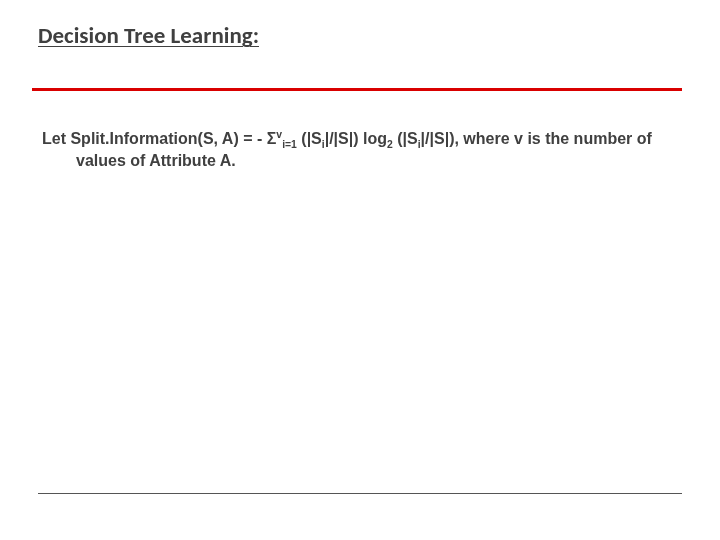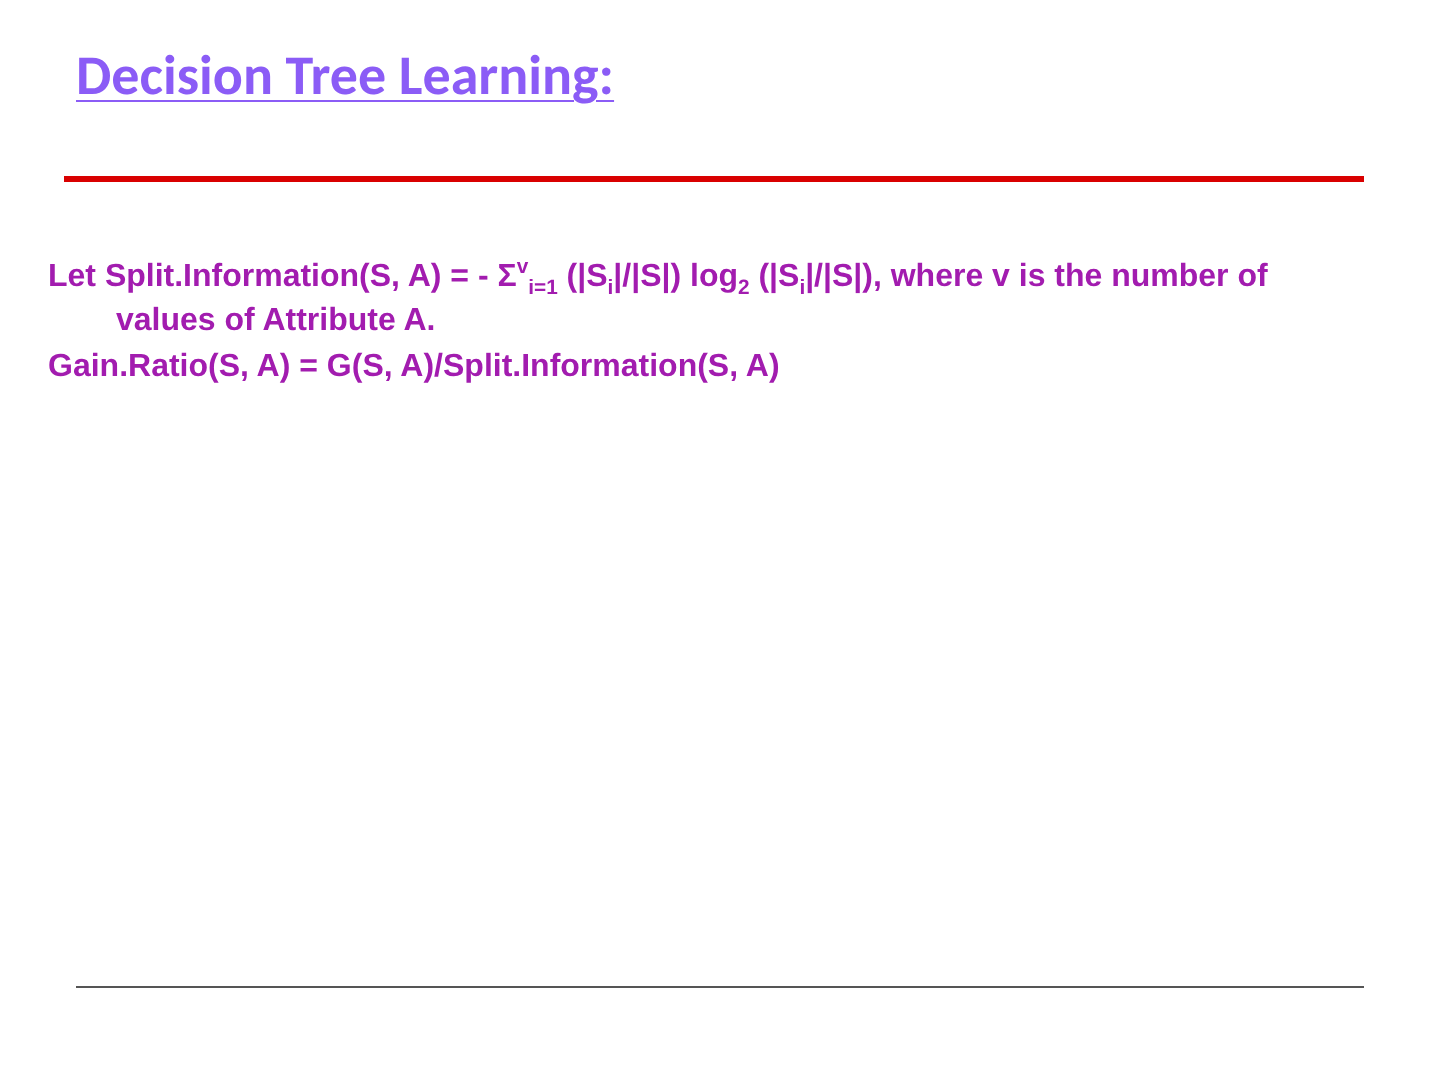--- a/index.html
+++ b/index.html
@@ -19,44 +19,44 @@
   }
   .title-block {
     position: absolute;
     left: 38px;
     top: 22px;
     width: 644px;
   }
   .title-text {
     font-family: "Calibri", "Segoe UI", Arial, sans-serif;
     font-weight: 700;
-    font-size: 28px;
+    font-size: 23px;
     line-height: 1.15;
-    color: #8b5cf6;
+    color: #404040;
     text-decoration: underline;
     text-decoration-thickness: 1px;
     text-underline-offset: 3px;
   }
   .red-rule {
     position: absolute;
     left: 32px;
     top: 88px;
     width: 650px;
     height: 3px;
     background: #d90000;
   }
   .body {
     position: absolute;
-    left: 24px;
+    left: 42px;
     top: 128px;
     width: 640px;
     font-family: Arial, Helvetica, sans-serif;
     font-size: 16px;
     font-weight: 700;
-    color: #a21caf;
+    color: #404040;
     line-height: 1.35;
   }
   .para {
     margin: 0 0 2px 0;
     text-indent: -34px;
     padding-left: 34px;
   }
   .sup {
     font-size: 0.65em;
     vertical-align: super;
@@ -84,18 +84,17 @@
   <div class="title-block">
     <div class="title-text">Decision Tree Learning:</div>
   </div>
 
   <div class="red-rule"></div>
 
   <div class="body">
     <p class="para">
       <span>Let Split.Information(S, A) =  - </span><span>Σ</span><span class="sup">v</span><span class="sub">i=1</span><span> (|S</span><span class="sub">i</span><span>|/|S|) log</span><span class="sub">2</span><span> (|S</span><span class="sub">i</span><span>|/|S|), where v is the number of values of Attribute A.</span>
     </p>
-    <p class="para">Gain.Ratio(S, A) = G(S, A)/Split.Information(S, A)</p>
   </div>
 
   <div class="bottom-rule"></div>
 
 </div>
 
 </body></html>

